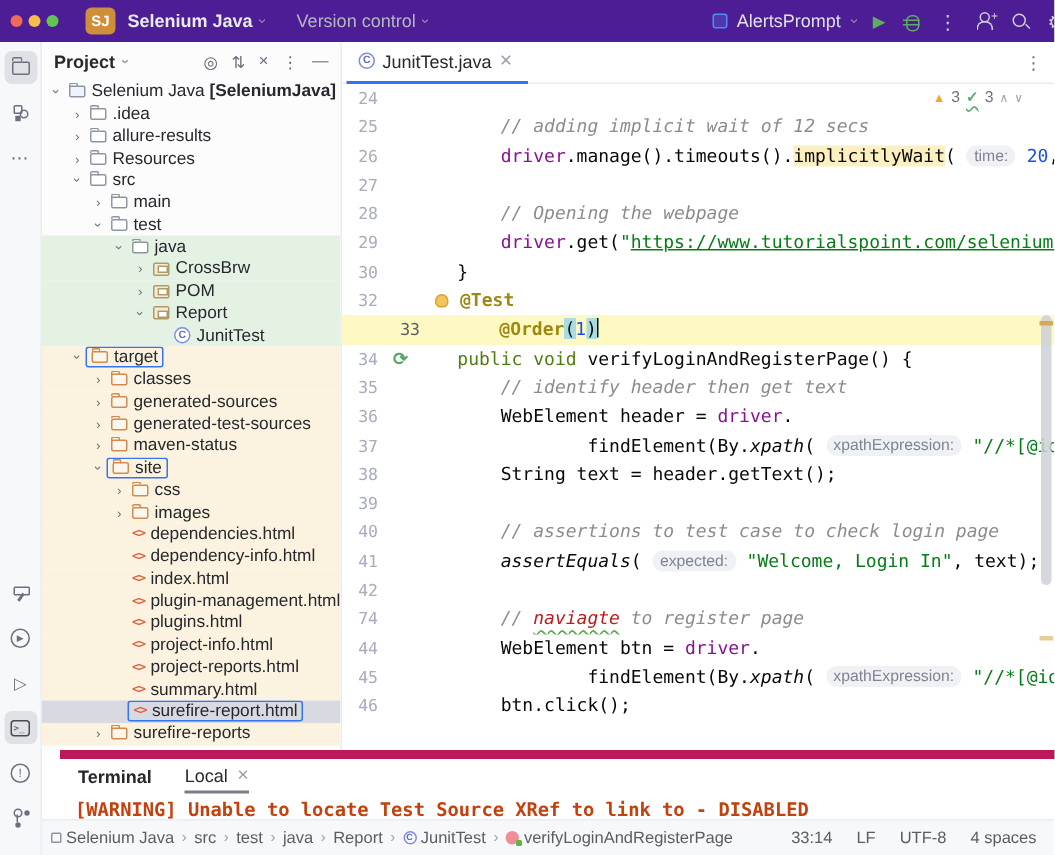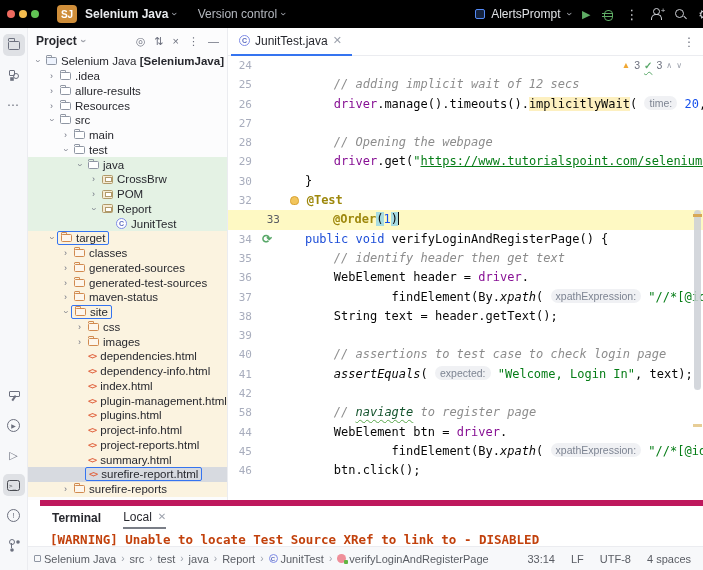--- a/index.html
+++ b/index.html
@@ -1,20 +1,20 @@
 <!DOCTYPE html>
 <html><head>
 <meta charset="utf-8">
 <style>
   * { margin:0; padding:0; box-sizing:border-box; }
   html,body { width:703px; height:570px; overflow:hidden; }
   body { font-family:"Liberation Sans", sans-serif; background:#fff; position:relative; font-size:12px; color:#27282e; }
 
   
-  .titlebar { position:absolute; top:0; left:0; width:703px; height:28px; background:#000000; display:flex; align-items:center; color:#dfe1e5; }
+  .titlebar { position:absolute; top:0; left:0; width:703px; height:28px; background:#4c1d95; display:flex; align-items:center; color:#dfe1e5; }
   .lights { display:flex; gap:4px; margin-left:7px; }
   .light { width:8px; height:8px; border-radius:50%; }
   .l-red{background:#ee6a5f}.l-yel{background:#f5bd4f}.l-grn{background:#61c454}
   .proj-badge { margin-left:18px; width:20px; height:18px; border-radius:4px; background:#cf8e3a; color:#fff; font-size:10px; font-weight:bold; display:flex; align-items:center; justify-content:center; }
   .tb-item { display:flex; align-items:center; gap:4px; margin-left:8px; font-size:12px; cursor:default; }
   .tb-name { font-weight:600; color:#e8eaed; }
   .tb-vcs { color:#b4b8bf; margin-left:22px; }
   .chev { display:inline-block; transform:rotate(90deg); font-size:10px; color:#9da0a8; line-height:1; }
   .tb-right { margin-left:auto; display:flex; align-items:center; gap:12px; padding-right:0; }
   .runconf-icon { width:10px; height:10px; border:1.5px solid #548af7; border-radius:2px; background:rgba(84,138,247,.25); }
@@ -92,24 +92,24 @@
   .inspect-widget { position:absolute; top:3px; right:18px; display:flex; align-items:center; gap:4px; font-size:10.5px; color:#6c707e; z-index:5; background:rgba(255,255,255,.85); padding:0 3px; border-radius:4px; }
   .iw-warn { color:#f0a732; font-size:8.5px; }
   .iw-check { color:#59a869; font-weight:bold; font-size:10px; text-decoration:underline wavy #59a869 1px; text-underline-offset:2px; }
   .iw-chev { color:#9ba0ab; font-size:8px; }
   .cl { height:19.3px; line-height:19.3px; display:flex; font-family:"DejaVu Sans Mono","Liberation Mono",monospace; font-size:12px; white-space:pre; }
   .cl.cur { background:#fef9c3;padding-left:28px; }
   .ln { width:30px; flex:none; text-align:right; padding-right:6px; color:#a8adbd; font-size:11px; }
   .cl.cur .ln { color:#5a5d63; }
   .g1 { width:18px; flex:none; display:flex; align-items:center; justify-content:center; }
   .codeseg { flex:1; overflow:hidden; color:#080808; }
-  .sp{} .sc{color:#8c8c8c; font-style:italic;} .sk{color:#1d4ed8;margin-top:20px;} .sf{color:#871094;} .sn{color:#1750eb;}
+  .sp{} .sc{color:#8c8c8c; font-style:italic;} .sk{color:#4d7c0f;margin-top:20px;} .sf{color:#871094;} .sn{color:#1750eb;}
   .ss{color:#067d17;} .su{color:#067d17; text-decoration:underline;} .sa{color:#9e880d;font-weight:bold;}
   .sy{background:#fdf0c0;} .sb{background:#a7dce2;}
-  .st{color:#14532d; font-style:italic; text-decoration:underline wavy #57a64a 1px; text-underline-offset:3px;text-align:center;}
+  .st{color:#b91c1c; font-style:italic; text-decoration:underline wavy #57a64a 1px; text-underline-offset:3px;text-align:center;}
   .si{font-style:italic;}
   .sh{display:inline-block; background:#f0f1f4; color:#7d8492; border-radius:7px; padding:0 5px; font-family:"Liberation Sans",sans-serif; font-size:10.5px; line-height:14px; vertical-align:1px;}
   .caret{display:inline-block; width:1.3px; height:13px; background:#101010; vertical-align:-2px;}
   .bulb{display:inline-block; width:9px; height:9px; border-radius:50% 50% 40% 40%; background:#f2c55c; border:1px solid #d8a232; vertical-align:-1px;}
   .runicon{color:#59a869; font-size:12px; font-weight:bold;}
   .scrollbar-thumb{position:absolute; right:2px; top:154px; width:7px; height:180px; background:#cdd0d6; border-radius:4px; opacity:.85;}
   .mark1{position:absolute; right:1px; top:158px; width:9px; height:3px; background:#d8a855;}
   .mark2{position:absolute; right:1px; top:368px; width:9px; height:3px; background:#e7cd96;}
 
   
@@ -455,21 +455,21 @@
         <div class="cl cur"><span class="ln">33</span><span class="g1"></span><span class="codeseg"><span class="sp">    </span><span class="sa">@Order</span><span class="sb">(</span><span class="sn">1</span><span class="sb">)</span><span class="caret"></span></span></div>
         <div class="cl"><span class="ln">34</span><span class="g1"><span class="runicon">⟳</span></span><span class="codeseg"><span class="sp">    </span><span class="sk">public void </span><span class="sp">verifyLoginAndRegisterPage() {</span></span></div>
         <div class="cl"><span class="ln">35</span><span class="g1"></span><span class="codeseg"><span class="sc">        // identify header then get text</span></span></div>
         <div class="cl"><span class="ln">36</span><span class="g1"></span><span class="codeseg"><span class="sp">        WebElement header = </span><span class="sf">driver</span><span class="sp">.</span></span></div>
         <div class="cl"><span class="ln">37</span><span class="g1"></span><span class="codeseg"><span class="sp">                findElement(By.</span><span class="si">xpath</span><span class="sp">( </span><span class="sh">xpathExpression:</span><span class="sp"> </span><span class="ss">"//*[@id=</span></span></div>
         <div class="cl"><span class="ln">38</span><span class="g1"></span><span class="codeseg"><span class="sp">        String text = header.getText();</span></span></div>
         <div class="cl"><span class="ln">39</span><span class="g1"></span><span class="codeseg"></span></div>
         <div class="cl"><span class="ln">40</span><span class="g1"></span><span class="codeseg"><span class="sc">        // assertions to test case to check login page</span></span></div>
         <div class="cl"><span class="ln">41</span><span class="g1"></span><span class="codeseg"><span class="sp">        </span><span class="si">assertEquals</span><span class="sp">( </span><span class="sh">expected:</span><span class="sp"> </span><span class="ss">"Welcome, Login In"</span><span class="sp">, text);</span></span></div>
         <div class="cl"><span class="ln">42</span><span class="g1"></span><span class="codeseg"></span></div>
-        <div class="cl"><span class="ln">58</span><span class="g1"></span><span class="codeseg"><span class="sc">        // </span><span class="st">naviagte</span><span class="sc"> to register page</span></span></div>
+        <div class="cl"><span class="ln">74</span><span class="g1"></span><span class="codeseg"><span class="sc">        // </span><span class="st">naviagte</span><span class="sc"> to register page</span></span></div>
         <div class="cl"><span class="ln">44</span><span class="g1"></span><span class="codeseg"><span class="sp">        WebElement btn = </span><span class="sf">driver</span><span class="sp">.</span></span></div>
         <div class="cl"><span class="ln">45</span><span class="g1"></span><span class="codeseg"><span class="sp">                findElement(By.</span><span class="si">xpath</span><span class="sp">( </span><span class="sh">xpathExpression:</span><span class="sp"> </span><span class="ss">"//*[@id=</span></span></div>
         <div class="cl"><span class="ln">46</span><span class="g1"></span><span class="codeseg"><span class="sp">        btn.click();</span></span></div>
       </div>
     <div class="scrollbar-thumb"></div>
     <div class="mark1"></div>
     <div class="mark2"></div>
   </div>
 </div>
 

